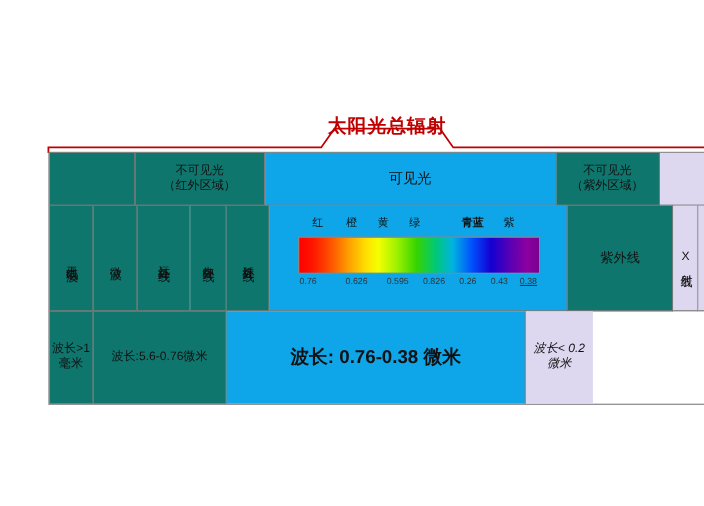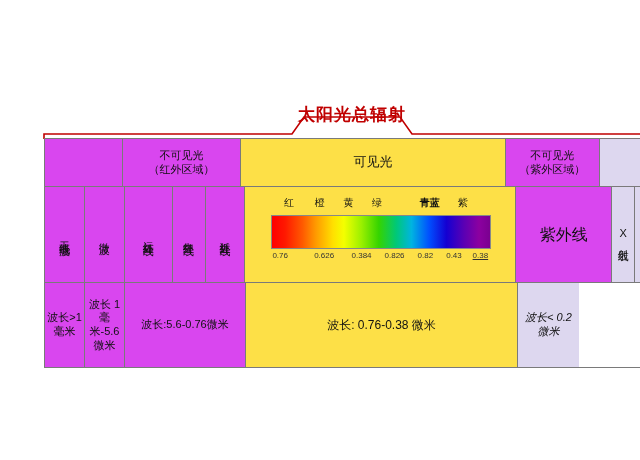--- a/index.html
+++ b/index.html
@@ -75,23 +75,23 @@
     font-size: 11px;
     color: #111111;
     line-height: 1.25;
     padding: 2px 2px;
     overflow: hidden;
   }
   .cell.last { border-right: none; }
   .row-bot .cell { border-bottom: none; }
 
   
-  .pink   { background: #d946ef; }
+  .pink   { background: #0f766e; }
   .lav    { background: #ddd7ef; }
-  .white  { background: #fde047; }
+  .white  { background: #0ea5e9; }
 
   
   .w-radio   { width: 40px; }
   .w-micro   { width: 40px; }
   .w-farir   { width: 48px; }
   .w-midir   { width: 33px; }
   .w-nearir  { width: 40px; }
   .w-vis     { width: 272px; }
   .w-uv      { width: 96px; }
   .w-x       { width: 23px; }
@@ -218,40 +218,39 @@
               <span style="left: 22%;">橙</span>
               <span style="left: 35%;">黄</span>
               <span style="left: 48%;">绿</span>
               <span style="left: 72%; font-weight: bold;">青蓝</span>
               <span style="left: 87%;">紫</span>
             </div>
           <div class="spectrum-box"></div>
           <div class="wl-labels" id="wl-labels">
               <span style="left: 4%;">0.76</span>
               <span style="left: 24%;">0.626</span>
-              <span style="left: 41%;">0.384</span>
+              <span style="left: 41%;">0.595</span>
               <span style="left: 56%;">0.826</span>
-              <span style="left: 70%;">0.82</span>
+              <span style="left: 70%;">0.26</span>
               <span style="left: 83%;">0.43</span>
               <span style="left: 95%; text-decoration: underline;">0.38</span>
             </div>
         </div>
       </div>
 
-      <div class="cell pink w-uv" style="font-size:16px;">紫外线</div>
+      <div class="cell pink w-uv" style="font-size:12px;">紫外线</div>
       <div class="cell lav w-x">
         <span class="vert">X射线</span>
       </div>
       <div class="cell lav w-gamma last">
         <span class="vert">γ射线</span>
       </div>
     </div>
 
     <div class="row row-bot">
       <div class="cell pink w-radio">波长&gt;1毫米</div>
-      <div class="cell pink w-micro">波长 1毫米-5.6微米</div>
       <div class="cell pink w-invis-ir" style="width:121px;">波长:5.6-0.76微米</div>
-      <div class="cell white w-vis" style="font-size:12px;">波长: 0.76-0.38 微米</div>
+      <div class="cell white w-vis" style="font-size:17px;font-weight:bold;">波长: 0.76-0.38 微米</div>
       <div class="cell lav w-xg last">波长&lt; 0.2 微米</div>
     </div>
 
   </div>
 </div>
 
 </body></html>

